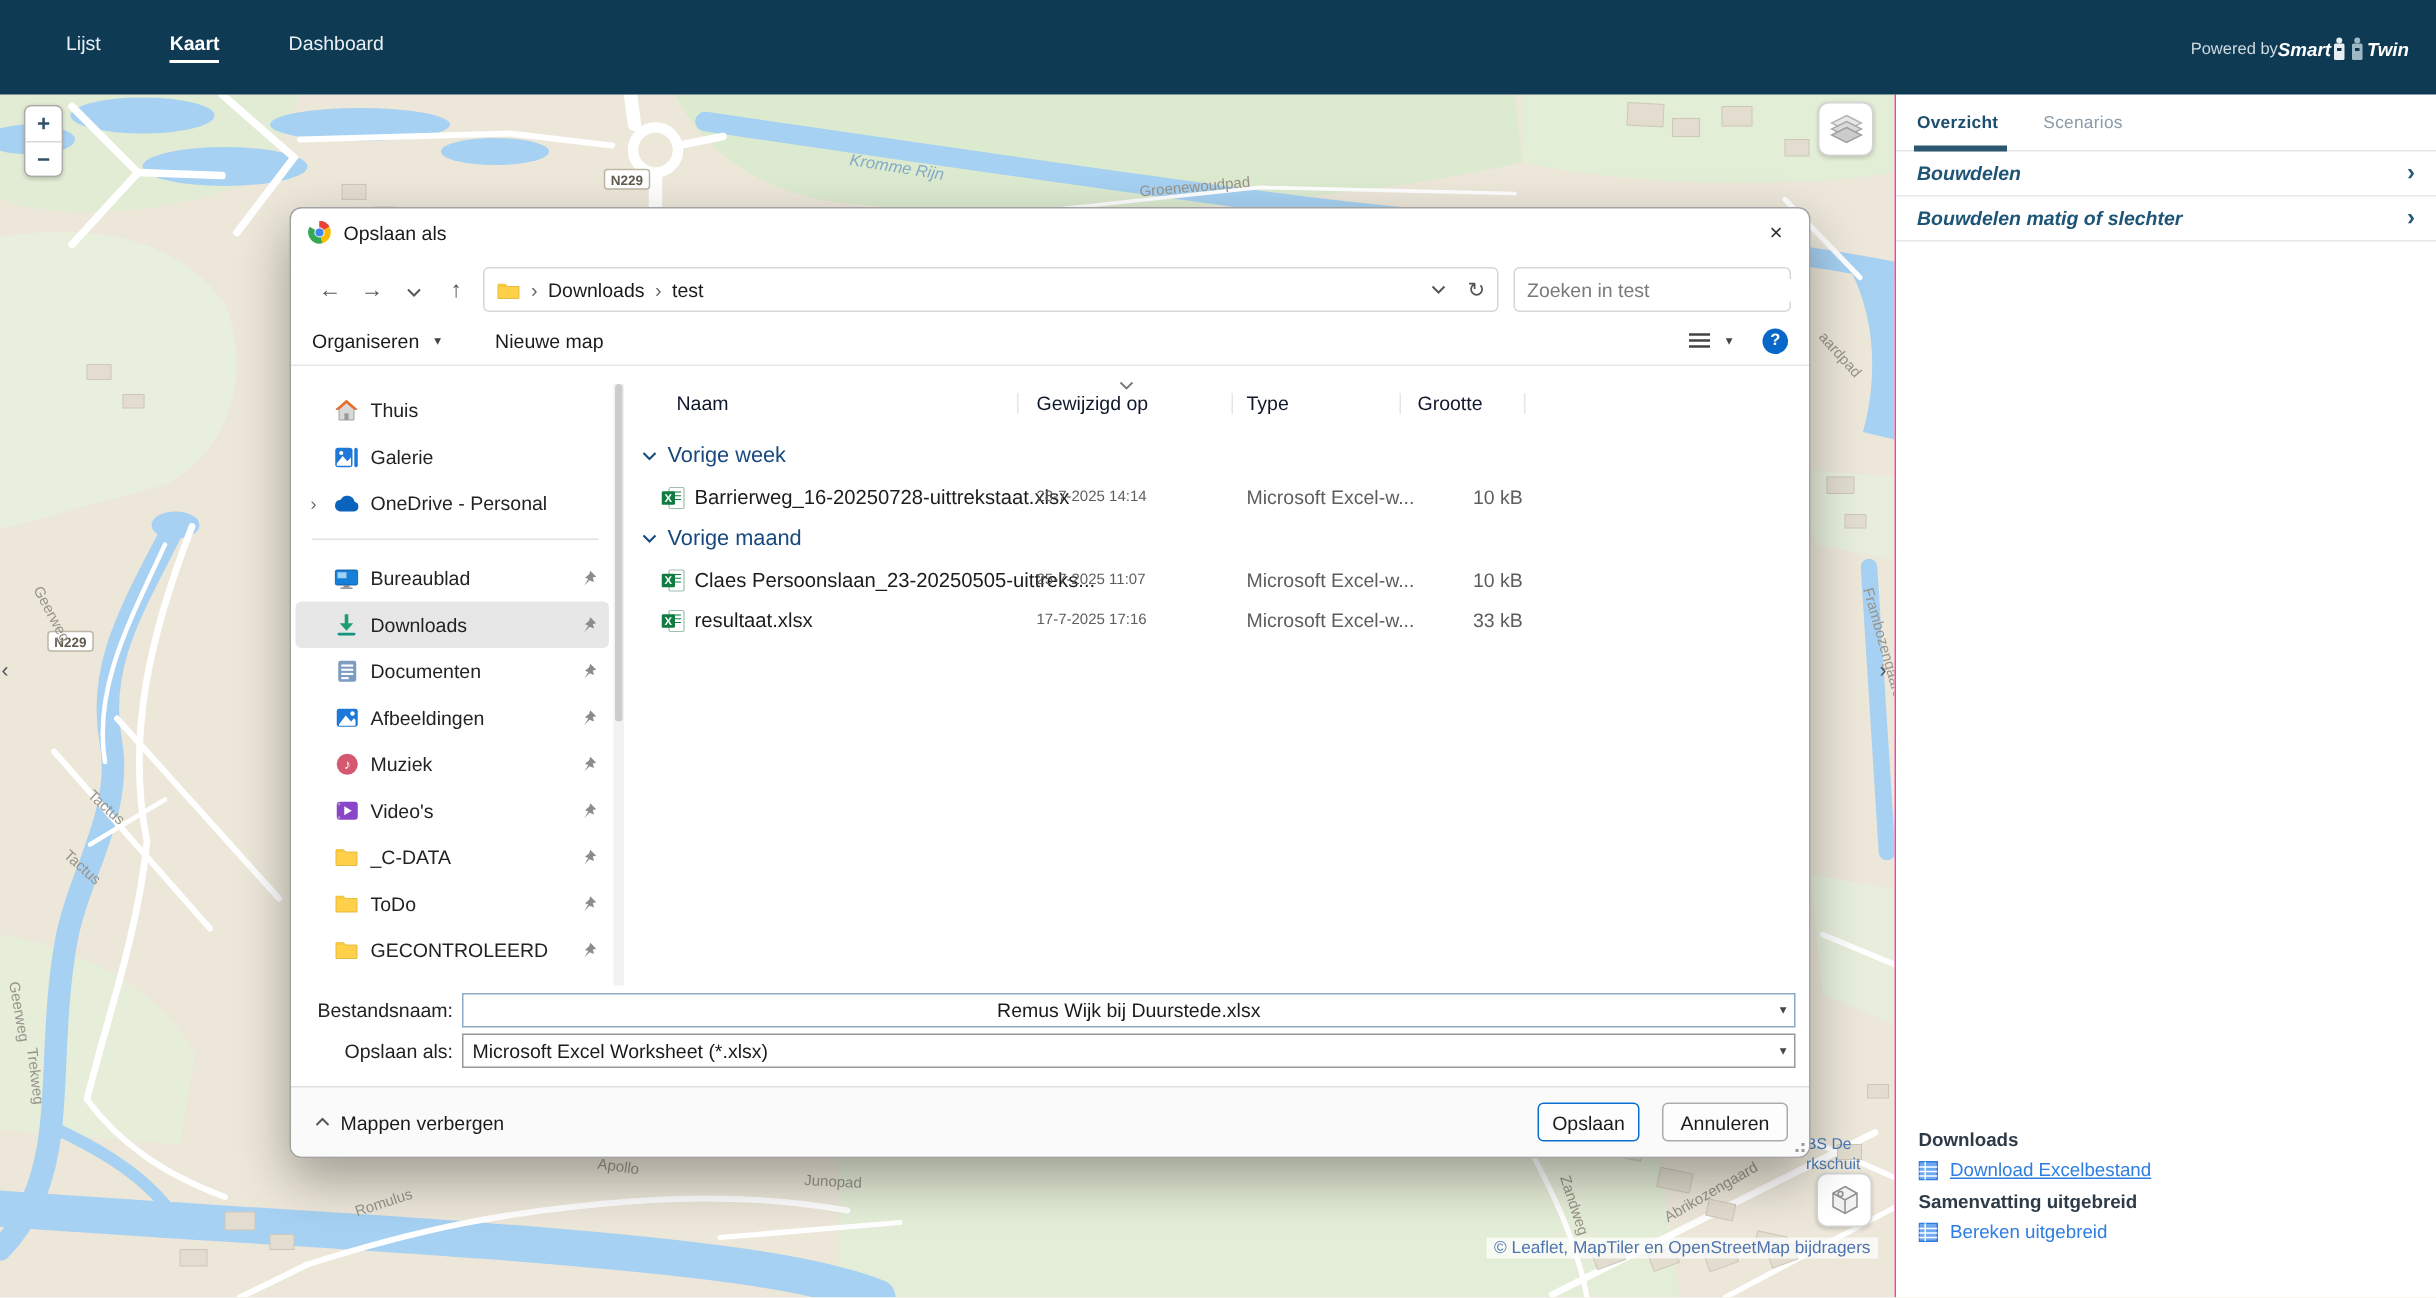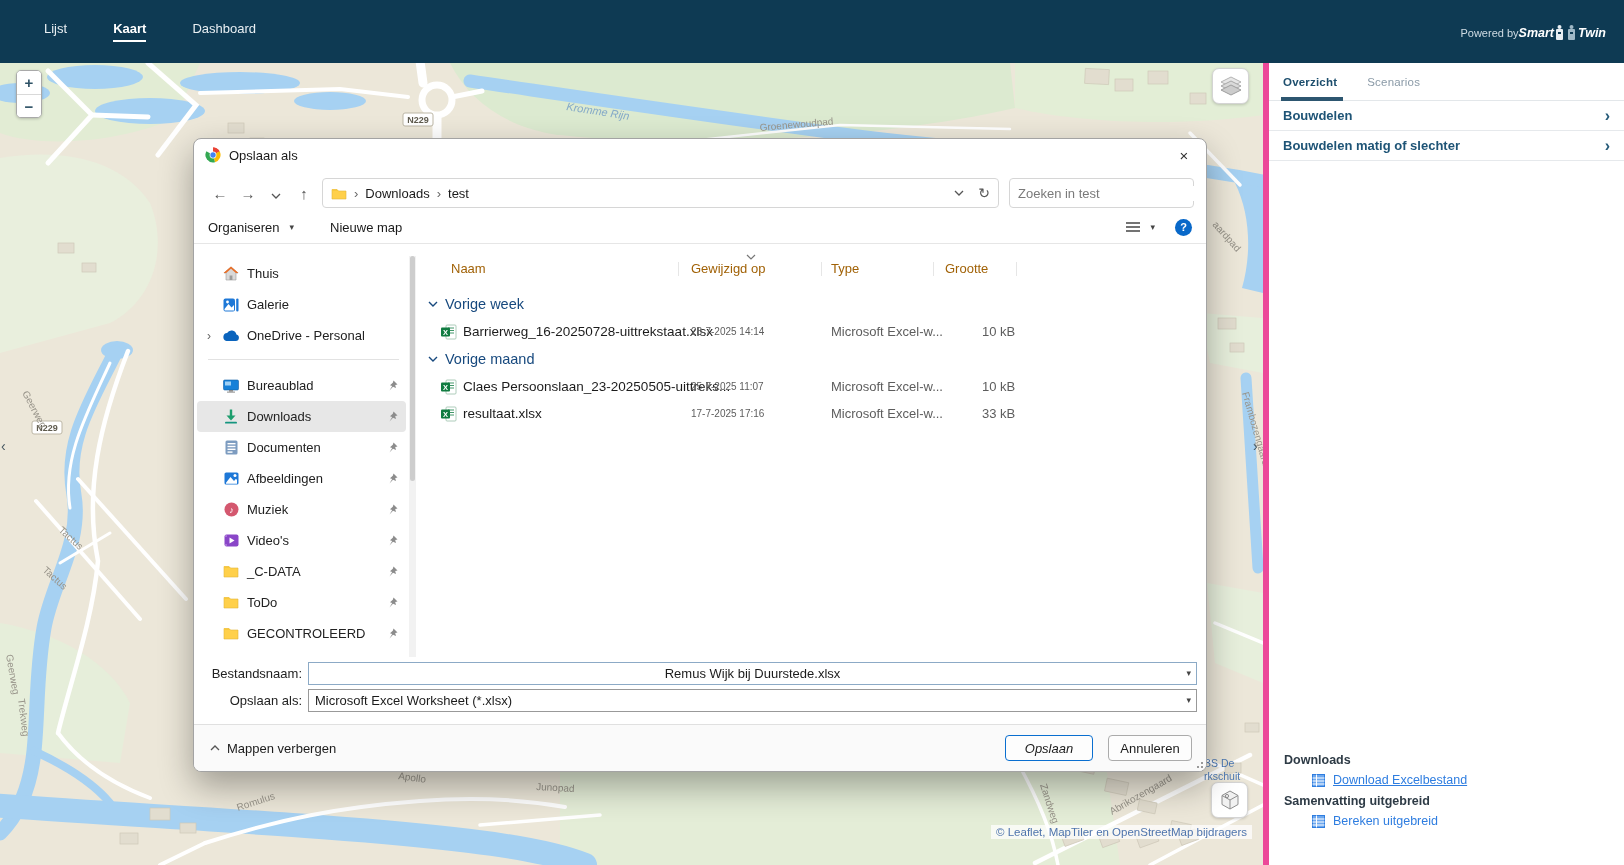--- a/index.html
+++ b/index.html
@@ -27,34 +27,34 @@
   .zoombtn { width:100%; height:23px; display:flex; align-items:center; justify-content:center;
              font-size:15px; font-weight:bold; color:#2e5266; background:#fff; cursor:pointer; }
   .zoombtn + .zoombtn { border-top:1px solid #d9d9d9; }
   .mapbtn { width:37px; height:36px; background:#fff; border:1px solid #d4d4d4; border-radius:7px;
             box-shadow:0 1px 3px rgba(0,0,0,.18); display:flex; align-items:center; justify-content:center;
             z-index:4; cursor:pointer; }
   .collapse-handle { z-index:4; font-size:14px; color:#45565f; }
 
   
   .panel { left:1263px; top:63px; width:361px; height:802px; background:#fff;
-           border-left:6px solid #ec4899; z-index:10; }
+           border-left:1px solid #ec4899; z-index:10; }
   .paneltabs { display:flex; gap:30px; padding:0 0 0 14px; height:38px; align-items:center;
                border-bottom:1px solid #e3e7ea; }
   .ptab { font-size:11.5px; color:#8a9aa7; letter-spacing:.2px; cursor:pointer; height:38px;
           display:flex; align-items:center; position:relative; }
   .ptab.active { color:#1d4e6d; font-weight:bold; }
   .ptab.active::after { content:""; position:absolute; left:-2px; right:-6px; bottom:0; height:4px; background:#2d5670; }
   .prow { height:30px; display:flex; align-items:center; justify-content:space-between;
           padding:0 14px 0 14px; border-bottom:1px solid #e6e9ec; cursor:pointer; }
-  .prow .lbl { font-size:13px; font-weight:bold; color:#1e5476; }
+  .prow .lbl { font-size:13px; font-weight:bold; color:#1e5476;font-style:italic; }
   .prow .chev { font-size:16px; color:#255a78; font-weight:600; line-height:1; }
   .pdownloads { position:absolute; left:15px; top:690px; }
   .pheading { font-size:12.5px; font-weight:bold; color:#2e3b46; margin-bottom:6px; }
-  .plink { display:flex; align-items:center; gap:8px; margin-bottom:7px; cursor:pointer;margin-left:28px; }
+  .plink { display:flex; align-items:center; gap:8px; margin-bottom:7px; cursor:pointer; }
   .plink span { font-size:12.5px; color:#2e7de0; }
   .plink.u span { text-decoration:underline; }
 
   
   .dialog { left:193px; top:138px; width:1014px; height:634px; background:#fff; z-index:20;
             border:1px solid #a3a3a3; border-radius:8px; box-shadow:0 14px 34px rgba(0,0,0,.33);
             overflow:hidden; font-size:13.5px; color:#1b1b1b; }
   .dtitle { height:32px; display:flex; align-items:center; padding-left:11px; }
   .dtitle .t { margin-left:8px; font-size:13px; color:#1a1a1a; }
   .dclose { margin-left:auto; width:44px; height:32px; display:flex; align-items:center;
@@ -82,21 +82,21 @@
   .sideitem { height:31px; display:flex; align-items:center; padding:0 8px 0 10px; cursor:pointer;
               margin:0 3px; border-radius:4px; }
   .sideitem.sel { background:#e7e7e7; }
   .sideitem .exp { width:14px; font-size:12px; color:#666; }
   .sideitem .ic { width:20px; display:flex; justify-content:center; }
   .sideitem .lab { margin-left:6px; font-size:13px; color:#222; flex:1; white-space:nowrap; }
   .sidesep { height:1px; background:#e2e2e2; margin:8px 10px 10px 14px; }
   .sscroll { width:7px; background:#f2f2f2; position:relative; }
   .sscroll .thumb { position:absolute; left:1px; top:0; width:5px; height:225px; background:#cdcdcd; border-radius:3px; }
   .dfiles { flex:1; position:relative; padding-top:0; }
-  .fhead { height:26px; display:flex; align-items:center; position:relative; font-size:13px; color:#a16207; }
+  .fhead { height:26px; display:flex; align-items:center; position:relative; font-size:13px; color:#0f172a; }
   .fh { position:absolute; top:5px; cursor:pointer; }
   .fsep { position:absolute; top:6px; width:1px; height:14px; background:#e6e6e6; }
   .fgroup { display:flex; align-items:center; height:28px; cursor:pointer; }
   .fgroup .glabel { font-size:14.5px; color:#17497e; margin-left:7px; }
   .frow { display:flex; align-items:center; height:27px; position:relative; cursor:pointer; }
   .fname { position:absolute; left:47px; font-size:13.5px; color:#1c1c1c; white-space:nowrap; }
   .fmod  { position:absolute; left:275px; font-size:10px; color:#5d5d5d; }
   .ftype { position:absolute; left:415px; font-size:13px; color:#5d5d5d; }
   .fsize { position:absolute; left:566px; font-size:13px; color:#5d5d5d; }
   .dform { position:absolute; left:0; top:522px; width:1014px; }
@@ -108,21 +108,21 @@
   .formfield input { border:none; outline:none; flex:1; font-size:13px; color:#1b1b1b;
                      font-family:"Liberation Sans",sans-serif;text-align:center; }
   .formfield .val { font-size:13px; color:#1b1b1b; }
   .formfield .dd { position:absolute; right:5px; color:#444; font-size:9px; }
   .dfooter { position:absolute; left:0; bottom:0; width:1014px; height:47px; background:#fafafa;
              border-top:1px solid #e0e0e0; display:flex; align-items:center; padding:0 16px; }
   .hidefolders { display:flex; align-items:center; gap:7px; font-size:13px; color:#1b1b1b; cursor:pointer; }
   .btns { margin-left:auto; display:flex; gap:15px; }
   .wbtn { width:84px; height:26px; border:1px solid #ababab; border-radius:4px; background:#fdfdfd;
           font-size:13px; color:#1b1b1b; display:flex; align-items:center; justify-content:center; cursor:pointer; }
-  .wbtn.primary { width:88px; border-color:#0a6fd0;font-style:italic; }
+  .wbtn.primary { width:68px; border-color:#0a6fd0; }
   .grip { position:absolute; right:3px; bottom:3px; width:8px; height:8px; }
   .grip i { position:absolute; width:2px; height:2px; background:#9a9a9a; }
 </style>
 </head>
 <body>
 
 <div class="stage">
 
   <div class="abs maparea">
     <svg width="1263" height="802" viewBox="0 0 1263 802">

